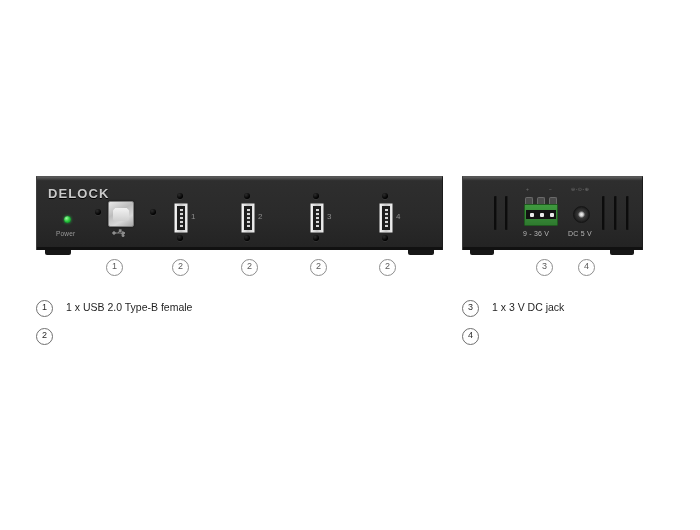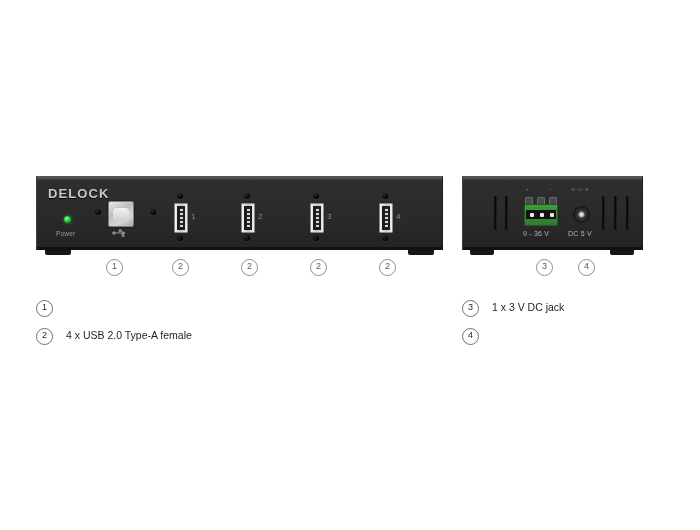--- a/index.html
+++ b/index.html
@@ -200,24 +200,24 @@
   <div class="callout" style="left:241px;top:259px;">2</div>
   <div class="callout" style="left:310px;top:259px;">2</div>
   <div class="callout" style="left:379px;top:259px;">2</div>
 
   <div class="callout" style="left:536px;top:259px;">3</div>
   <div class="callout" style="left:578px;top:259px;">4</div>
 
   <div class="legend-col" style="left:36px;top:300px;width:300px;">
     <div class="legend-row">
       <div class="legend-mark">1</div>
+      <div class="legend-text">1 x USB 2.0 Type-B female</div>
     </div>
     <div class="legend-row">
       <div class="legend-mark">2</div>
-      <div class="legend-text">4 x USB 2.0 Type-A female</div>
     </div>
   </div>
 
   <div class="legend-col" style="left:462px;top:300px;width:230px;">
     <div class="legend-row">
       <div class="legend-mark">3</div>
       <div class="legend-text">1 x 3 V DC jack</div>
     </div>
     <div class="legend-row">
       <div class="legend-mark">4</div>

